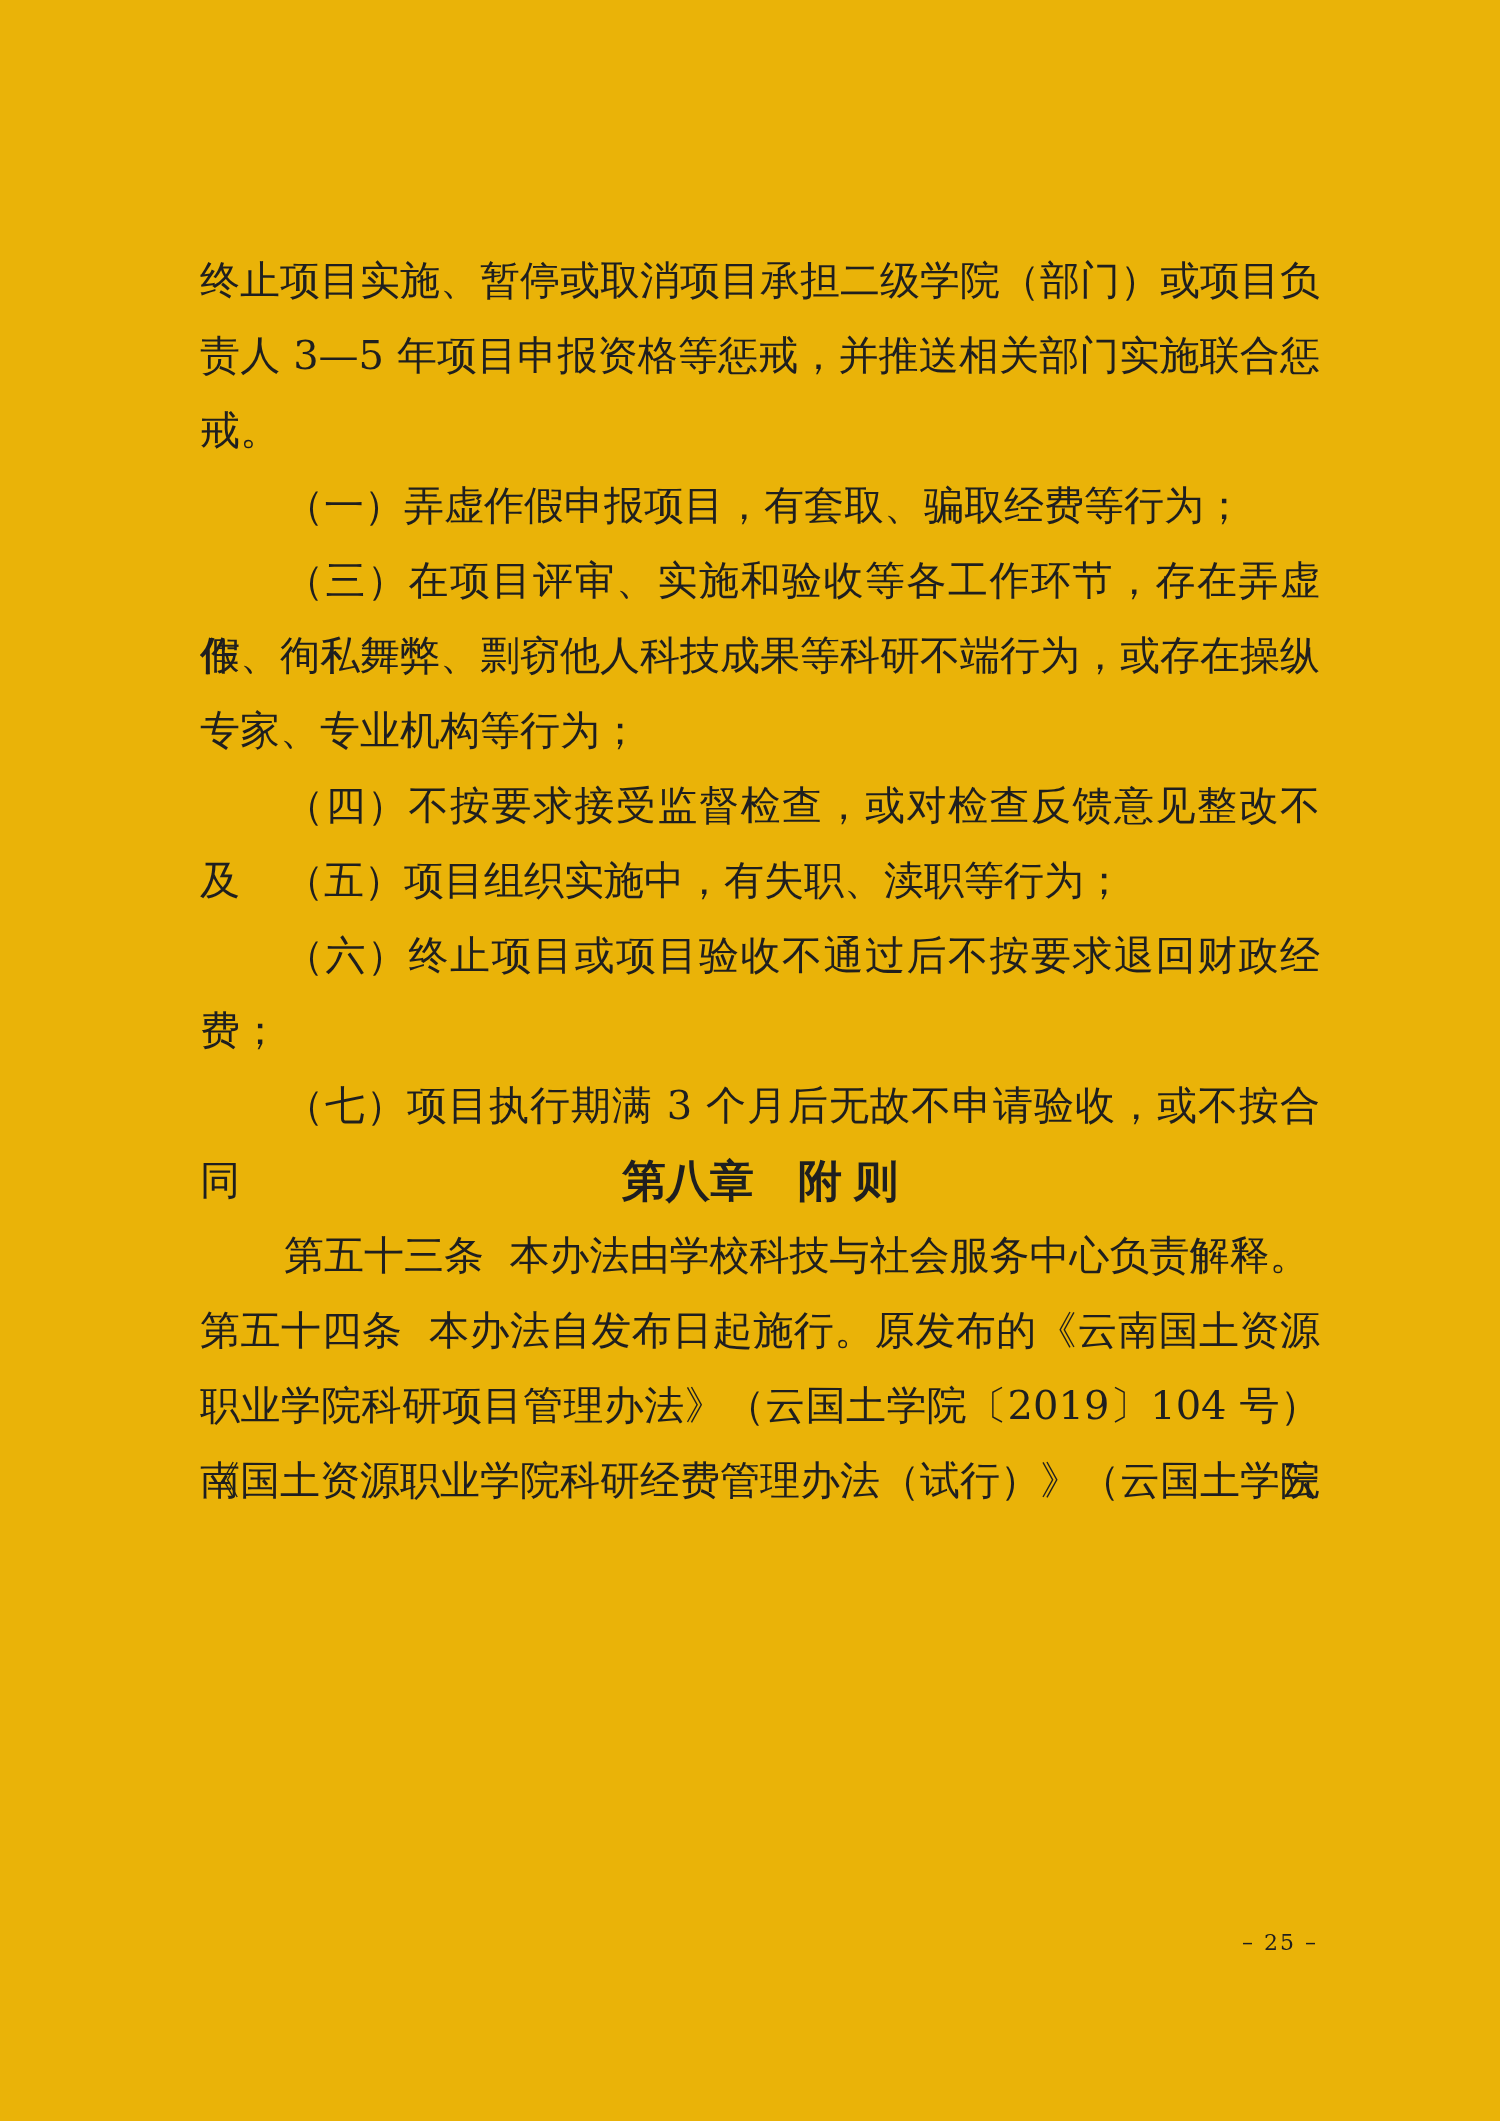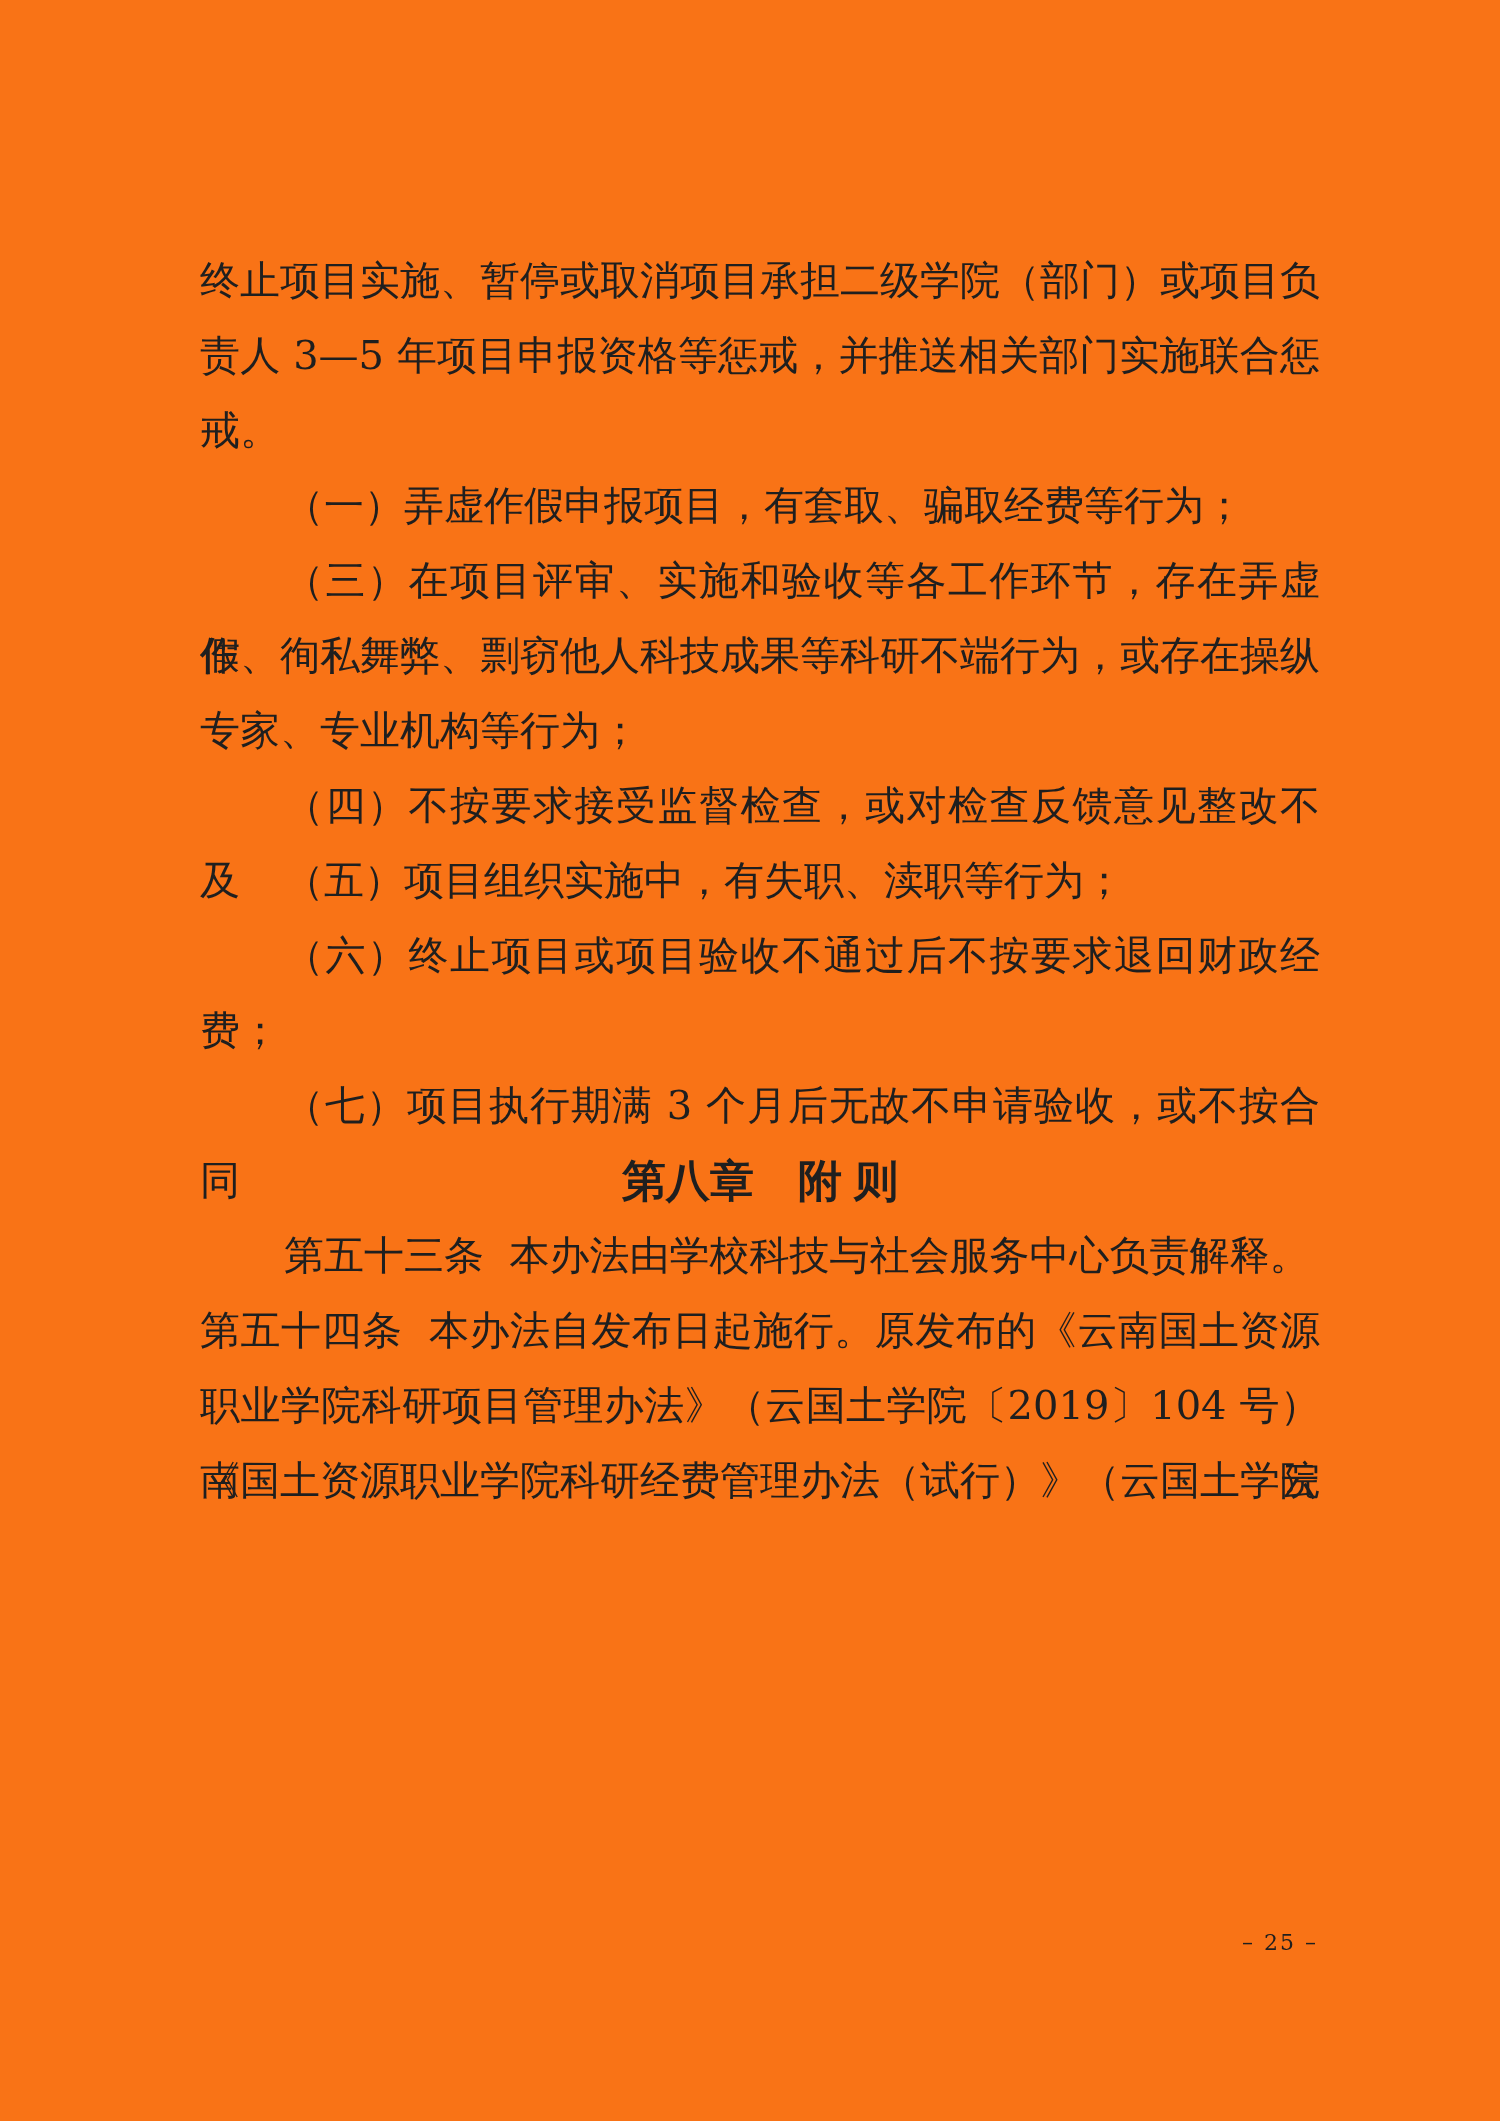--- a/index.html
+++ b/index.html
@@ -11,21 +11,21 @@
     height: 2121px;
     background: #ffffff;
     position: relative;
     overflow: hidden;
     font-family: "DejaVu Serif", "Liberation Serif", serif;
     color: #1f1f1f;
   }
   .page {
     position: absolute;
     inset: 0;
-    background: #f97316;
+    background: #eab308;
   }
   .text-block {
     position: absolute;
     left: 200px;
     top: 243px;
     width: 1120px;
   }
   .line {
     font-size: 40px;
     line-height: 75px;

